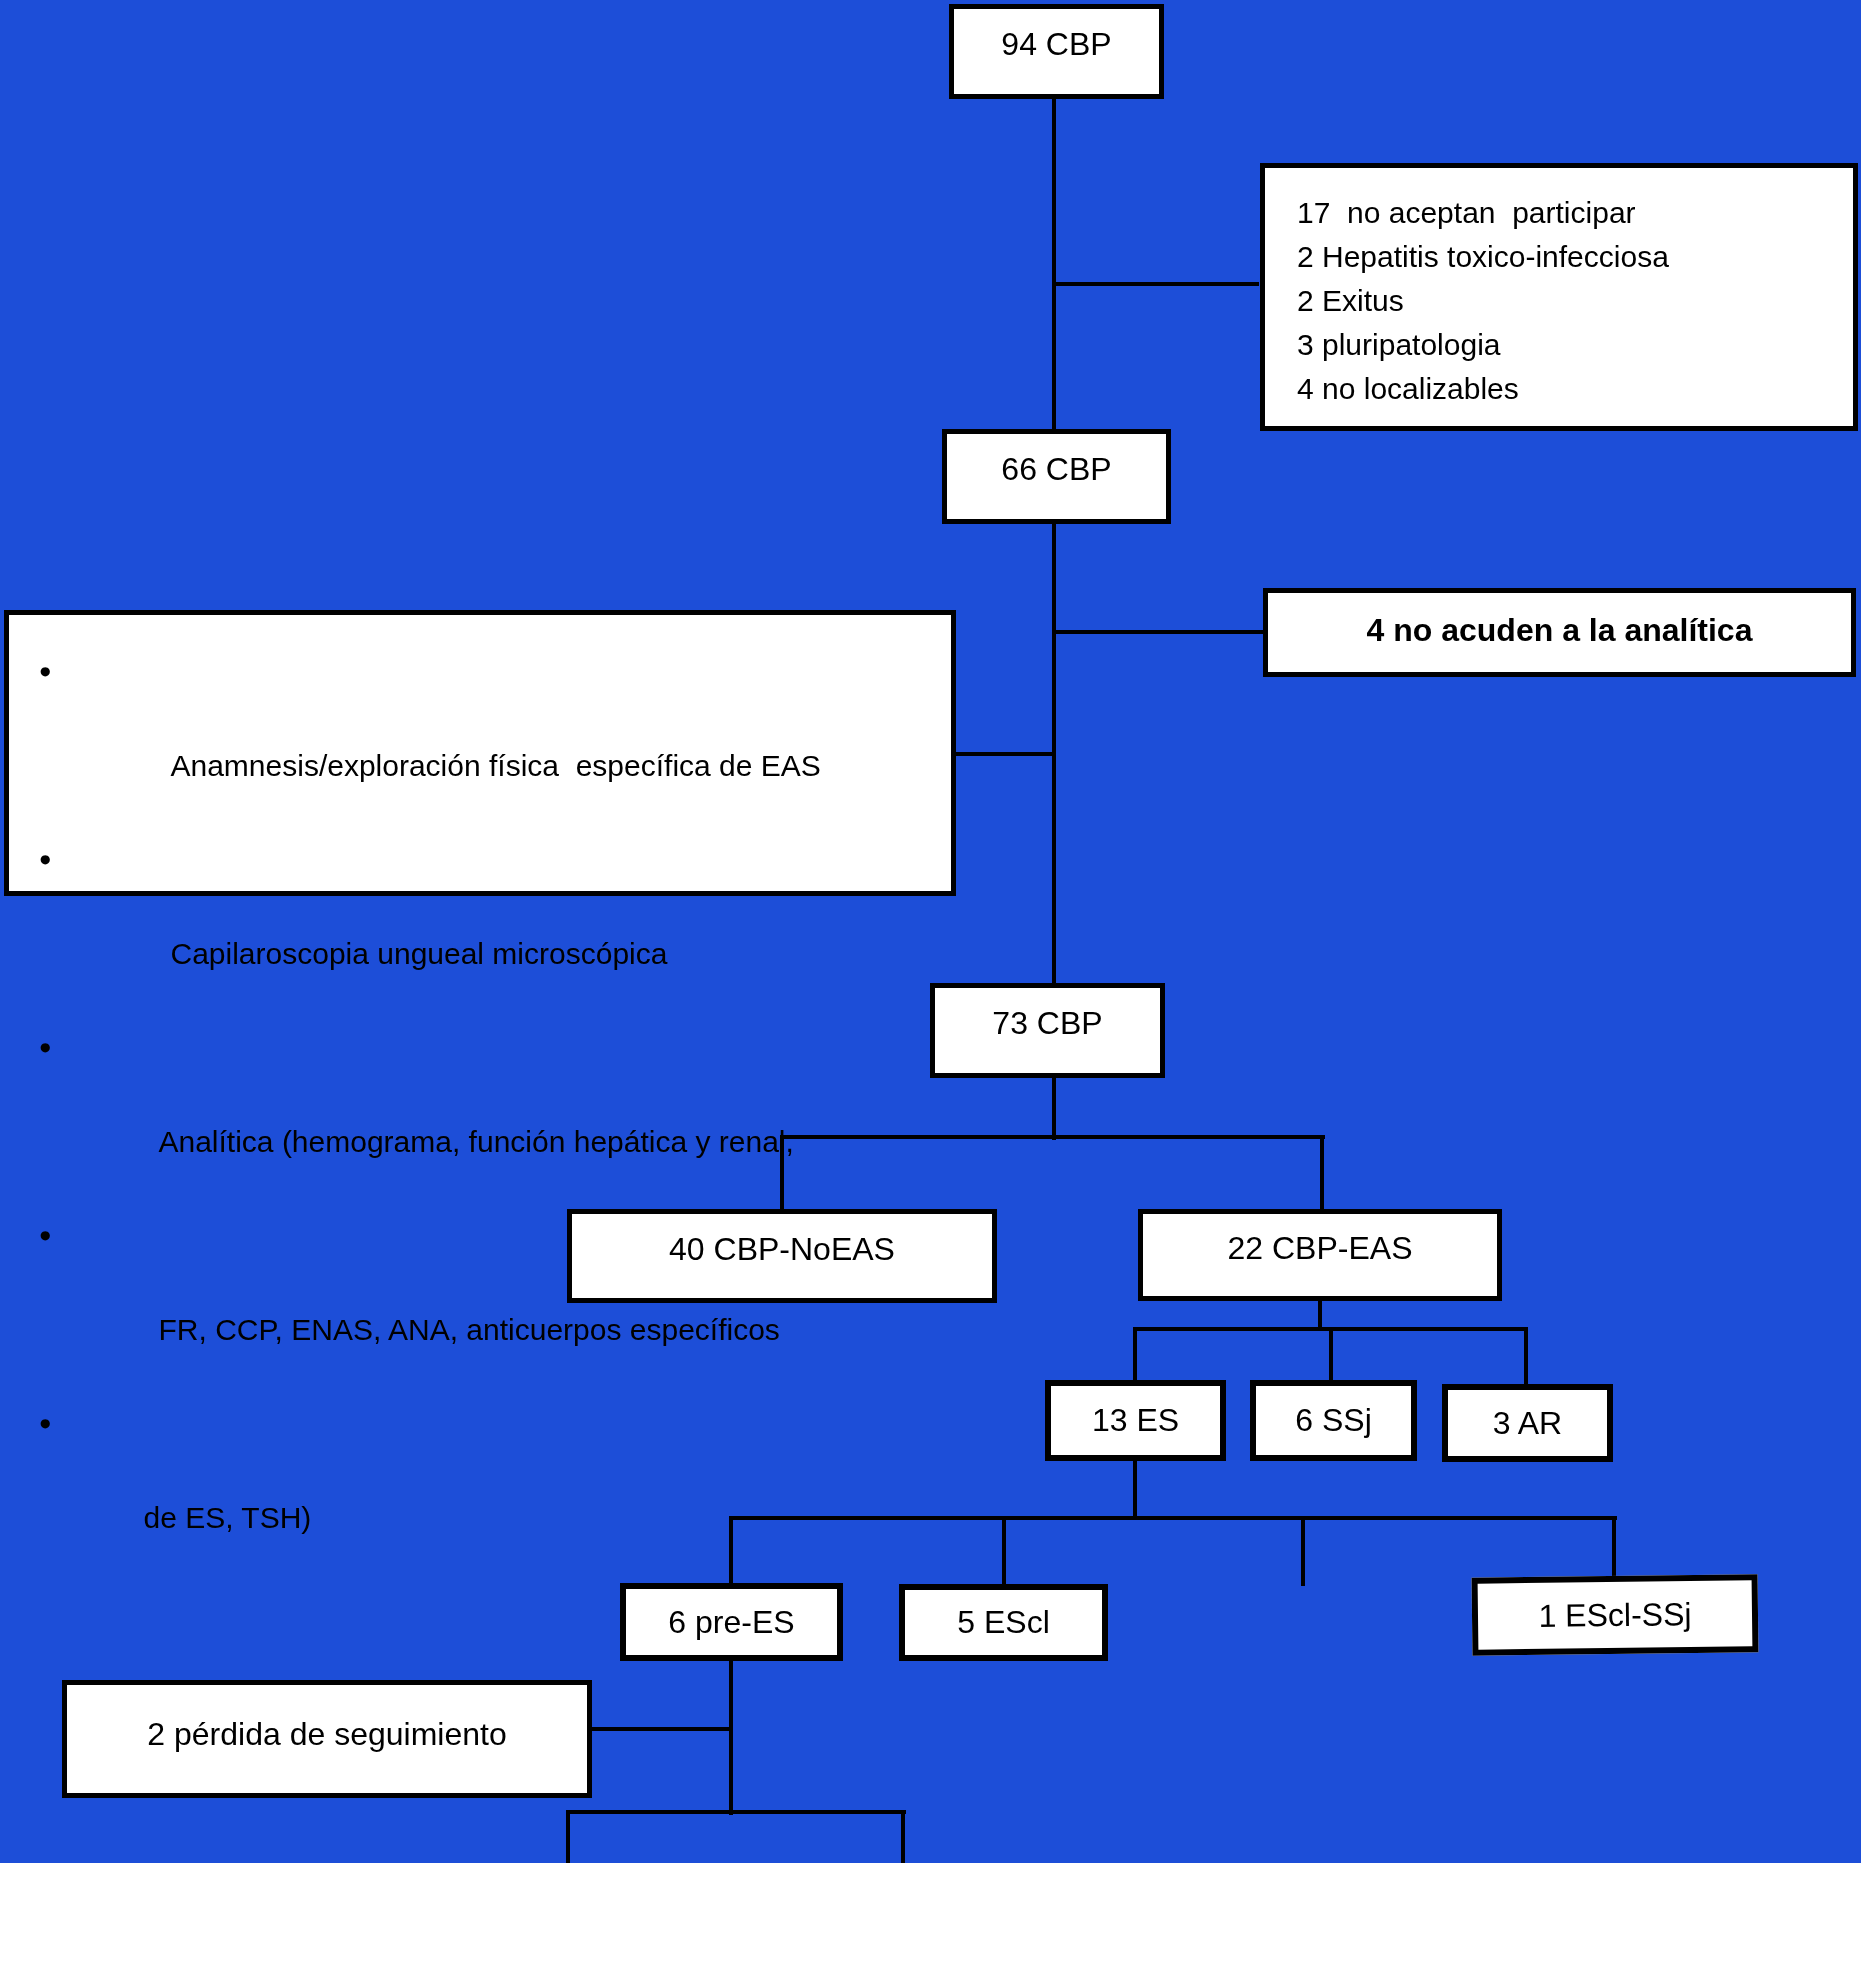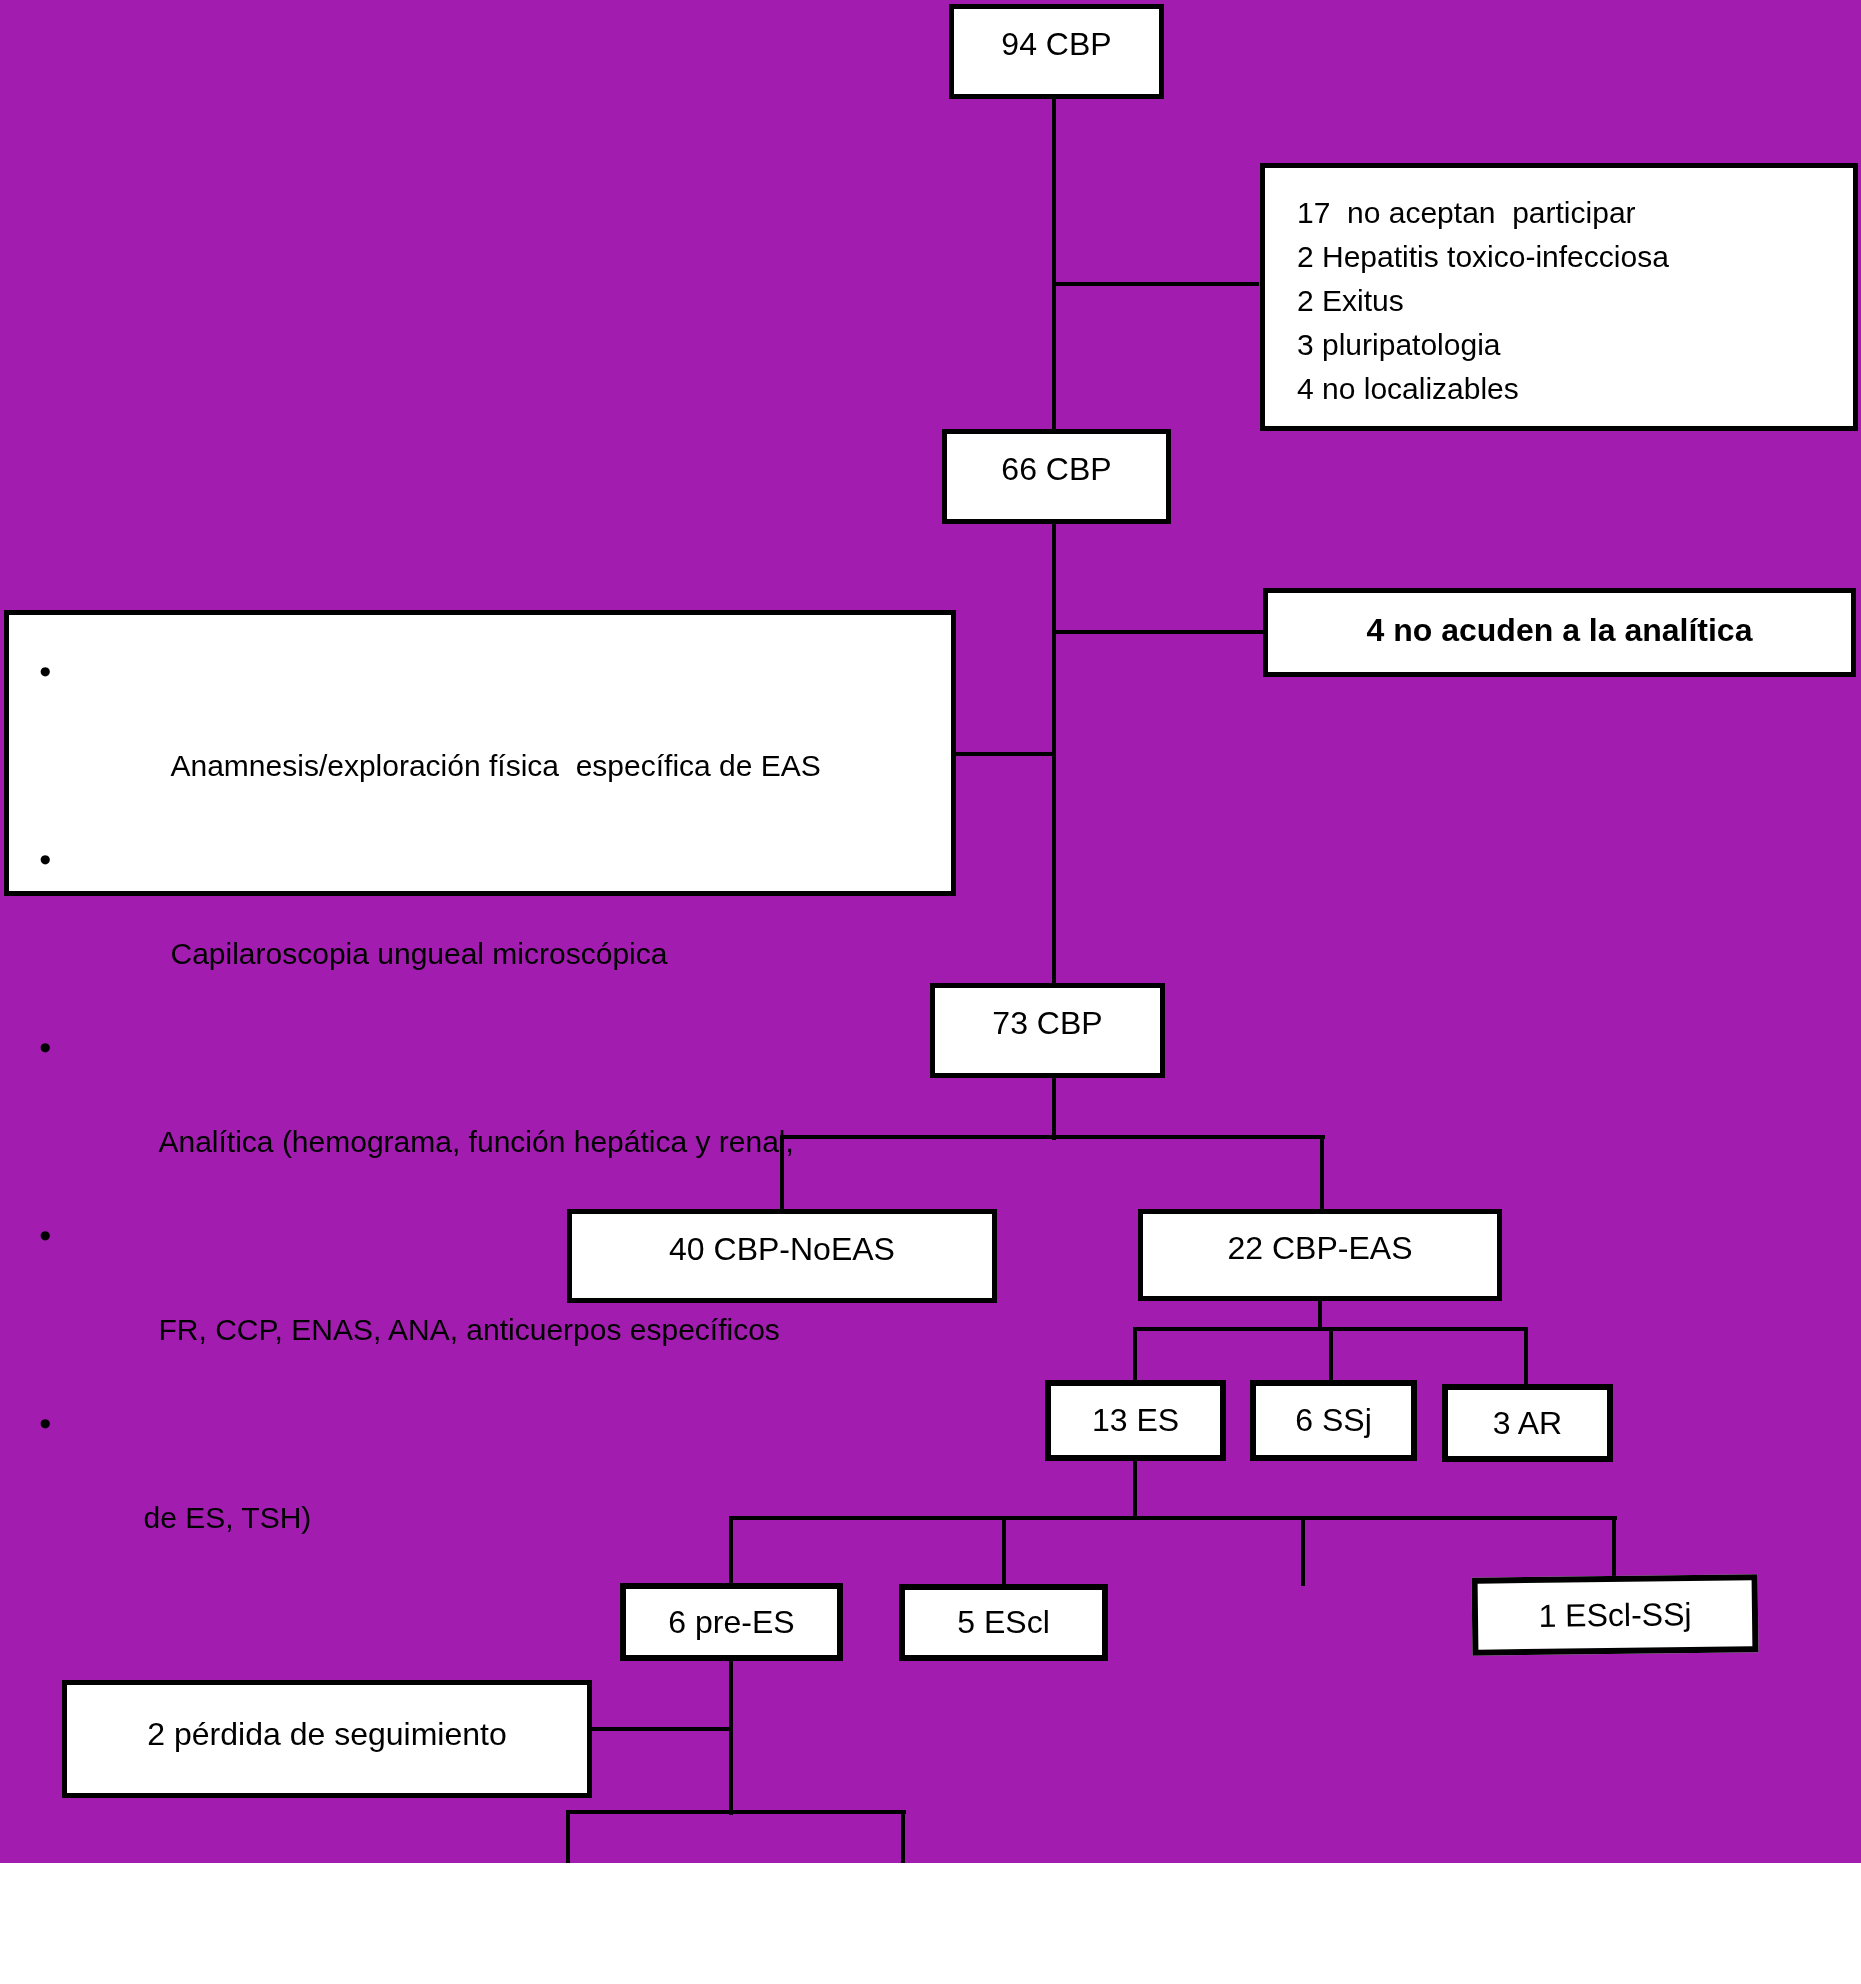--- a/index.html
+++ b/index.html
@@ -1,19 +1,19 @@
 <!DOCTYPE html>
 <html style="font-size:10px"><head>
 <meta charset="utf-8">
 <style>
   html,body{margin:0;padding:0;background:#ffffff;}
   .canvas{
     position:relative;
     width:1862px;height:1863px;
-    background:#a21caf;
+    background:#1d4ed8;
     font-family:"Liberation Sans", sans-serif;
     color:#000;
   }
   
   .ln{position:absolute;background:#000;}
   .h{height:4.4px;}
   .v{width:4.4px;}
   
   .box{
     position:absolute;

